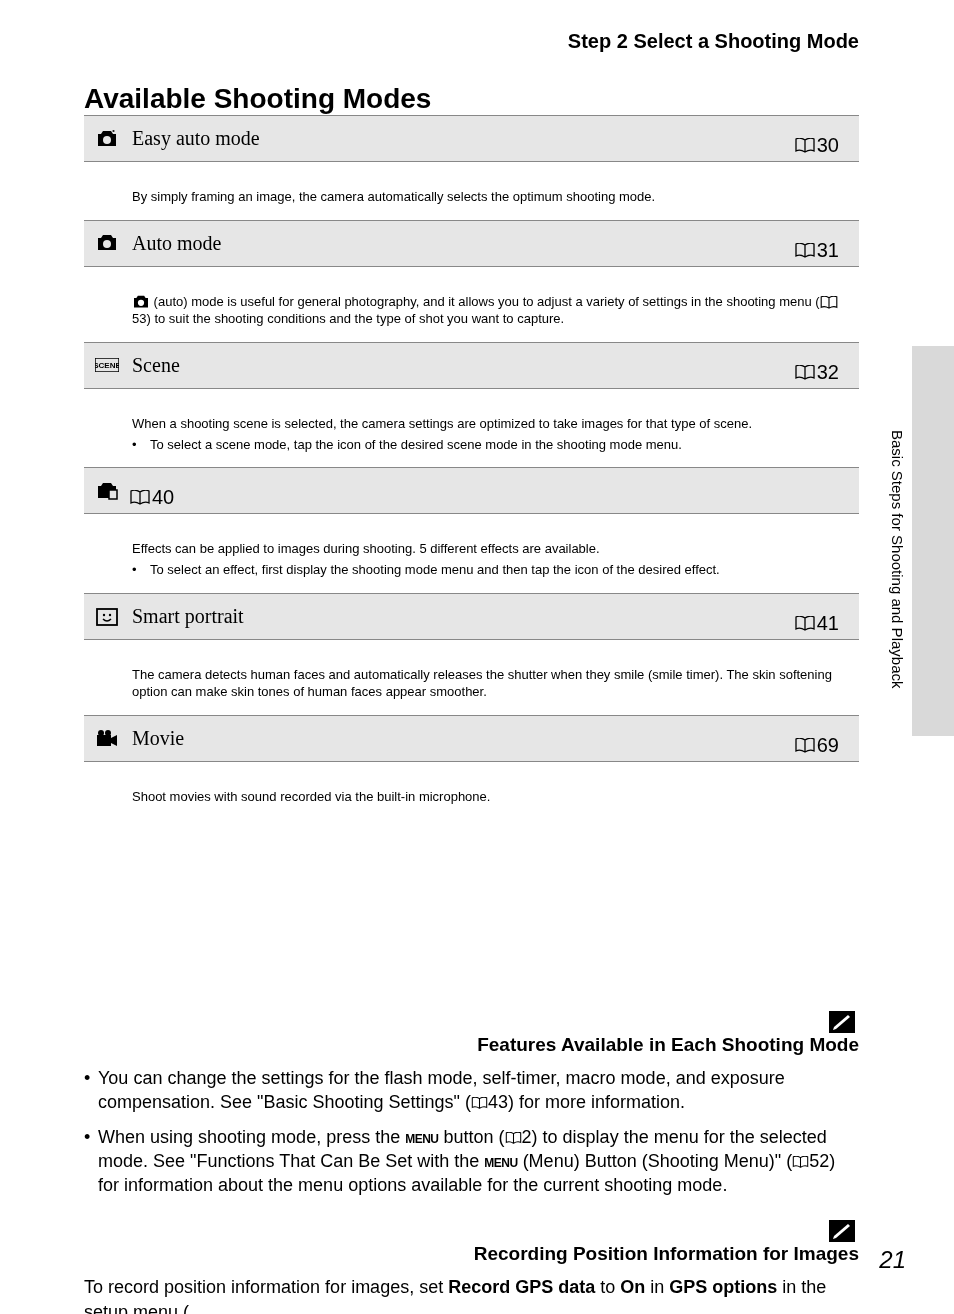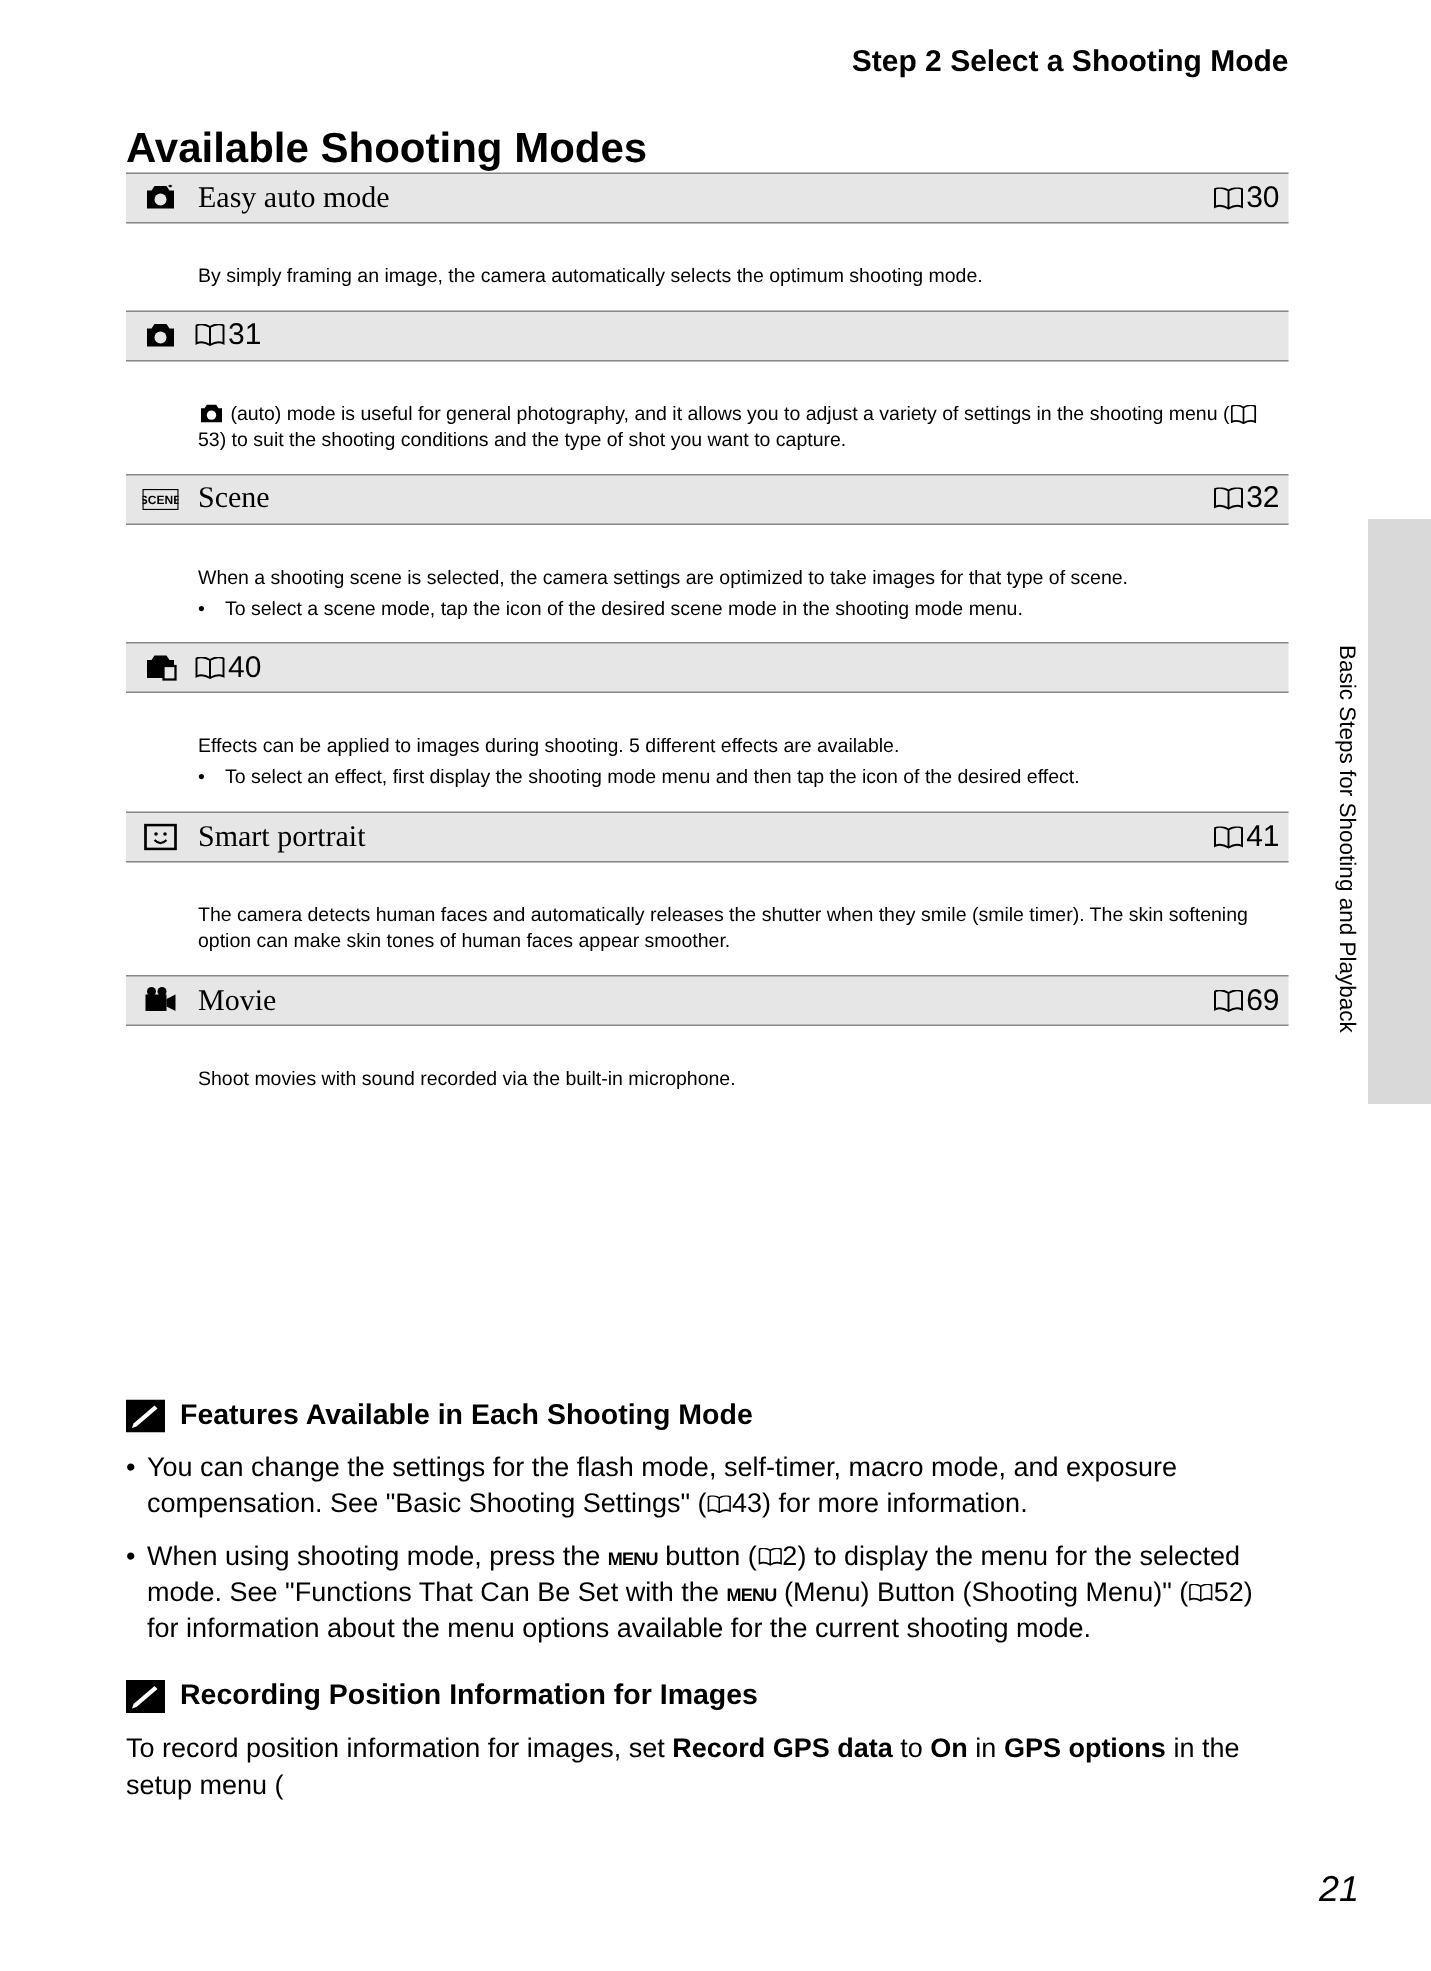--- a/index.html
+++ b/index.html
@@ -6,29 +6,29 @@
   html, body { width: 954px; height: 1314px; background: #fff; font-family: "Helvetica Neue", Arial, sans-serif; color: #000; }
   .page { position: relative; width: 954px; height: 1314px; }
   .content { padding: 30px 95px 0 84px; }
   .breadcrumb { text-align: right; font-size: 20px; margin-bottom: 30px; font-weight: bold; }
   .page-title { font-size: 28px; font-weight: 700; margin-bottom: 0; }
   .mode-row { display: flex; align-items: center; border-top: 1px solid #888; border-bottom: 1px solid #888; background: #e6e6e6; min-height: 34px; padding: 4px 0; }
   .mode-row + .desc + .mode-row,
   .mode-row + .desc { }
   .mode-row .icon-cell { width: 46px; display: flex; justify-content: center; align-items: center; }
   .mode-row .label { flex: 1; font-size: 20px; padding-left: 2px; font-family: Liberation Serif, serif; }
-  .mode-row .pageref { display: flex; align-items: center; font-size: 20px; padding-right: 6px; }
+  .mode-row .pageref { display: flex; align-items: center; font-size: 20px; padding-right: 20px; margin-top: 14px; }
   .mode-row .pageref svg { margin-right: 2px; }
   .desc { font-size: 13px; line-height: 1.3; padding: 8px 6px 14px 48px; margin-top: 19px; }
   .desc .sub-bullet { display: flex; margin-top: 4px; }
   .desc .sub-bullet .dot { width: 18px; flex-shrink: 0; }
   .desc .sub-bullet .txt { flex: 1; }
   .inline-icon { display: inline-block; vertical-align: middle; }
   .note-block { margin-top: 190px; }
-  .note-head { display: flex; align-items: center; margin-bottom: 10px; margin-top: 22px; }
+  .note-head { display: flex; align-items: flex-end; margin-bottom: 10px; margin-top: 22px; flex-direction: column; }
   .note-head .note-icon { width: 30px; height: 24px; display: flex; justify-content: flex-start; align-items: center; }
   .note-head .note-title { font-size: 19px; font-weight: 700; margin-left: 6px; }
   .note-bullets { font-size: 18px; line-height: 1.35; padding-left: 0; }
   .note-bullets .nb { display: flex; margin-bottom: 10px; }
   .note-bullets .nb .dot { width: 14px; flex-shrink: 0; }
   .note-bullets .nb .txt { flex: 1; }
   .note-body { font-size: 18px; line-height: 1.35; }
   .menu-glyph { font-family: Arial, sans-serif; font-weight: 700; letter-spacing: -0.5px; font-size: 12px; }
   .bold { font-weight: 700; }
   .side-tab { position: absolute; right: 0; top: 346px; width: 42px; height: 390px; background: #d9d9d9; }
@@ -69,20 +69,21 @@
     </div>
     <div class="desc">By simply framing an image, the camera automatically selects the optimum shooting mode.</div>
 
     <div class="mode-row">
       <div class="icon-cell">
         <svg width="22" height="18" viewBox="0 0 22 18">
             <path d="M2 4 h3 l2 -3 h8 l2 3 h3 v12 h-18 z" fill="#000"></path>
             <circle cx="11" cy="10" r="4" fill="#e6e6e6"></circle>
           </svg>
       </div>
+      <div class="label">Auto mode</div>
       <div class="pageref">
         <svg width="20" height="15" viewBox="0 0 20 15">
             <path d="M1 1 Q5 -1 10 2 Q15 -1 19 1 L19 13 Q15 11 10 14 Q5 11 1 13 Z M10 2 L10 14" fill="none" stroke="#000" stroke-width="1.3"></path>
           </svg>
         <span>31</span>
       </div>
     </div>
     <div class="desc">
       <span class="inline-icon"><svg width="18" height="14" viewBox="0 0 22 18">
             <path d="M2 4 h3 l2 -3 h8 l2 3 h3 v12 h-18 z" fill="#000"></path>

